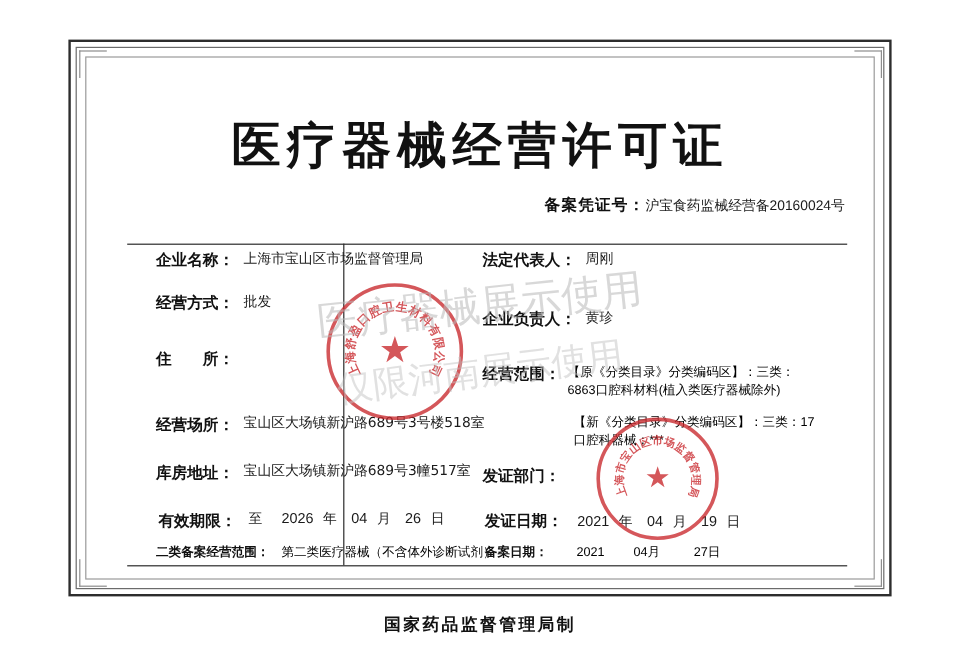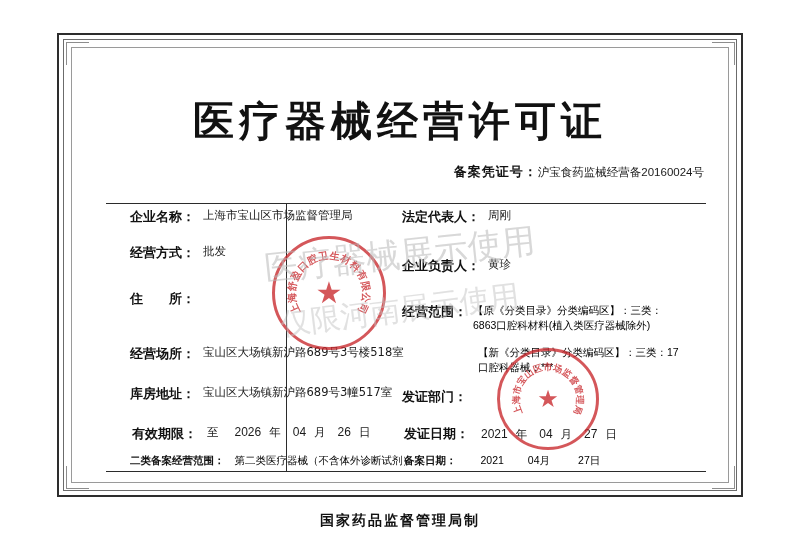--- a/index.html
+++ b/index.html
@@ -230,21 +230,21 @@
   <div class="row r-issuer">
     <span class="lbl">发证部门：</span>
   </div>
 
   <div class="row r-issuedate date-line">
     <span class="lbl">发证日期：</span>
     <span class="date-num" style="margin-left:10px;">2021</span>
     <span class="date-ch" style="margin-left:6px;">年</span>
     <span class="date-num" style="margin-left:10px;">04</span>
     <span class="date-ch" style="margin-left:6px;">月</span>
-    <span class="date-num" style="margin-left:10px;">27</span>
+    <span class="date-num" style="margin-left:10px;">19</span>
     <span class="date-ch" style="margin-left:6px;">日</span>
   </div>
 
   <div class="row r-recorddate date-line">
     <span class="val-sm" style="font-weight:bold;color:#111;">备案日期：</span>
     <span class="val-sm" style="margin-left:22px;">2021</span>
     <span class="val-sm" style="margin-left:22px;">04月</span>
     <span class="val-sm" style="margin-left:26px;">27日</span>
   </div>
 

